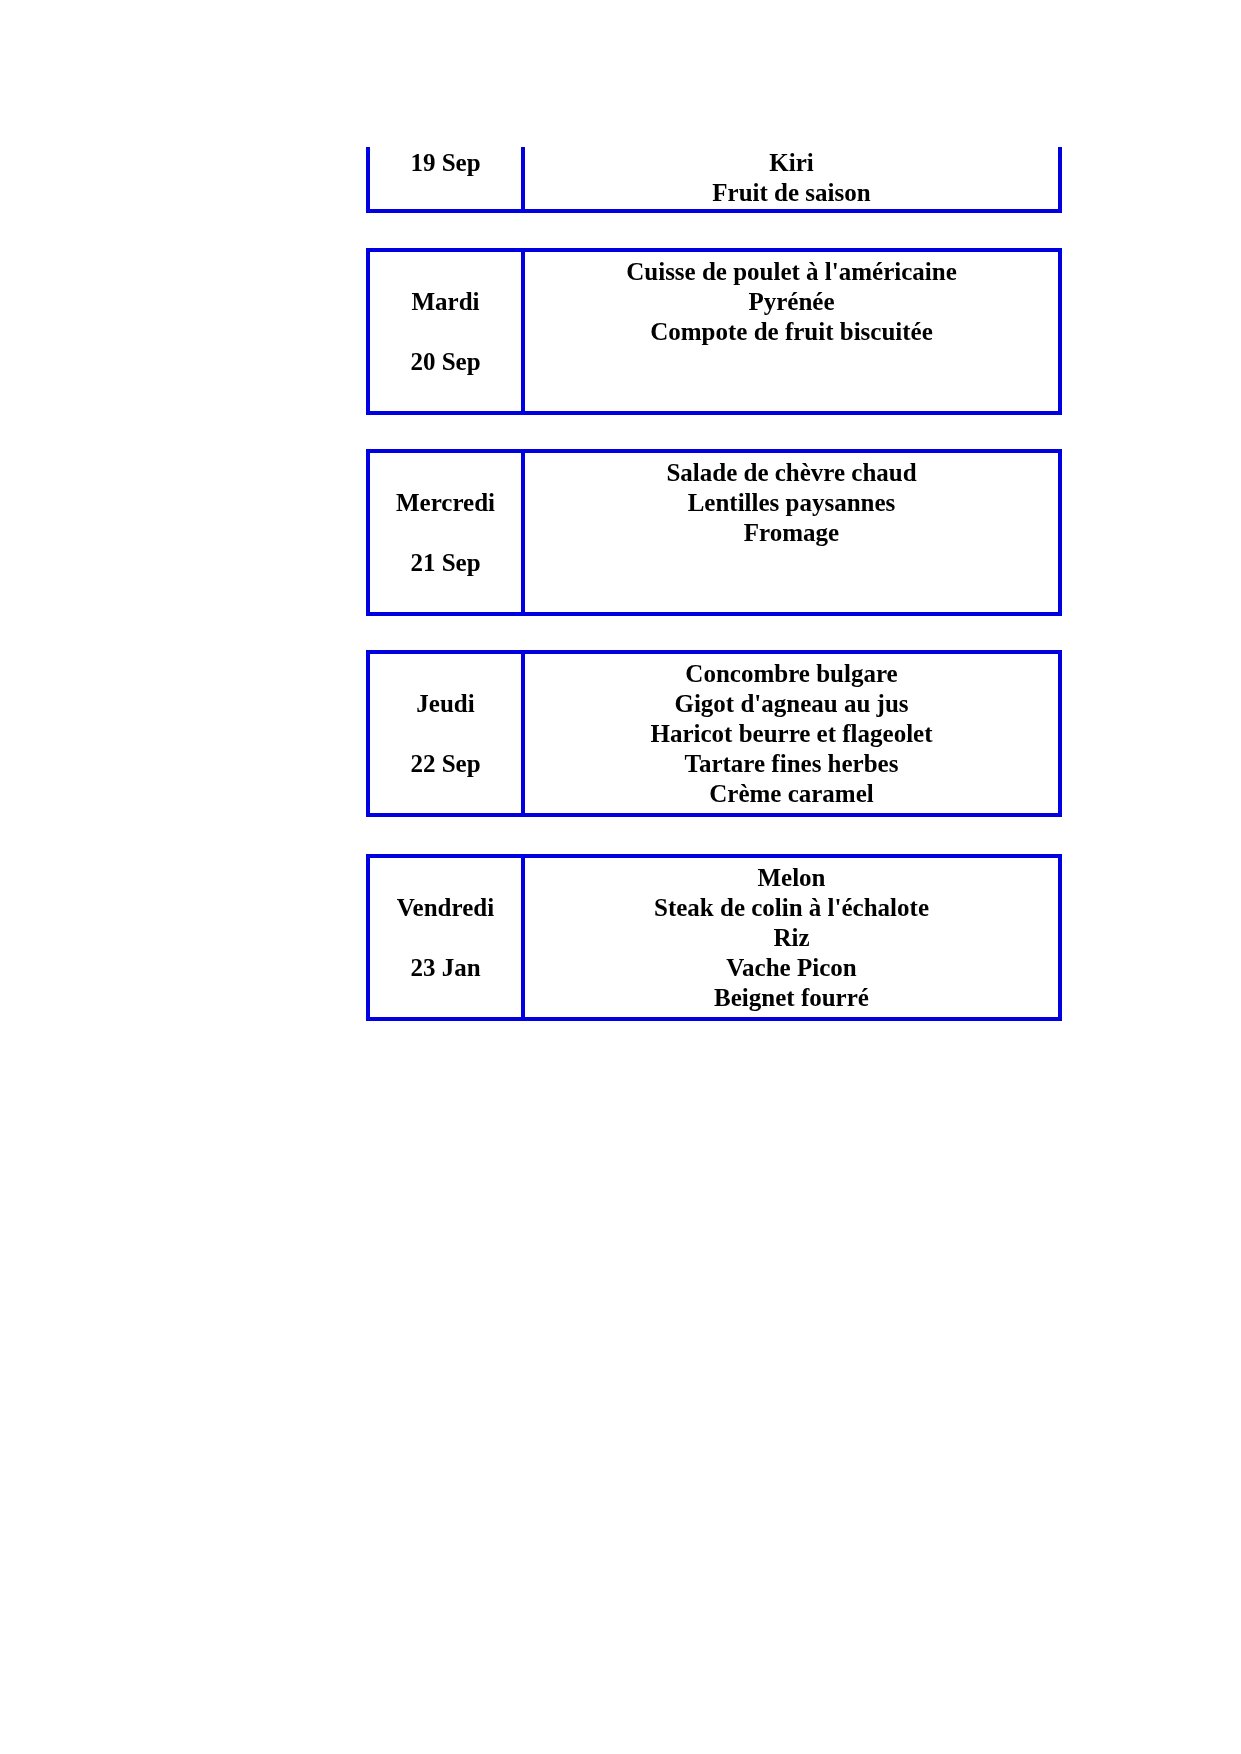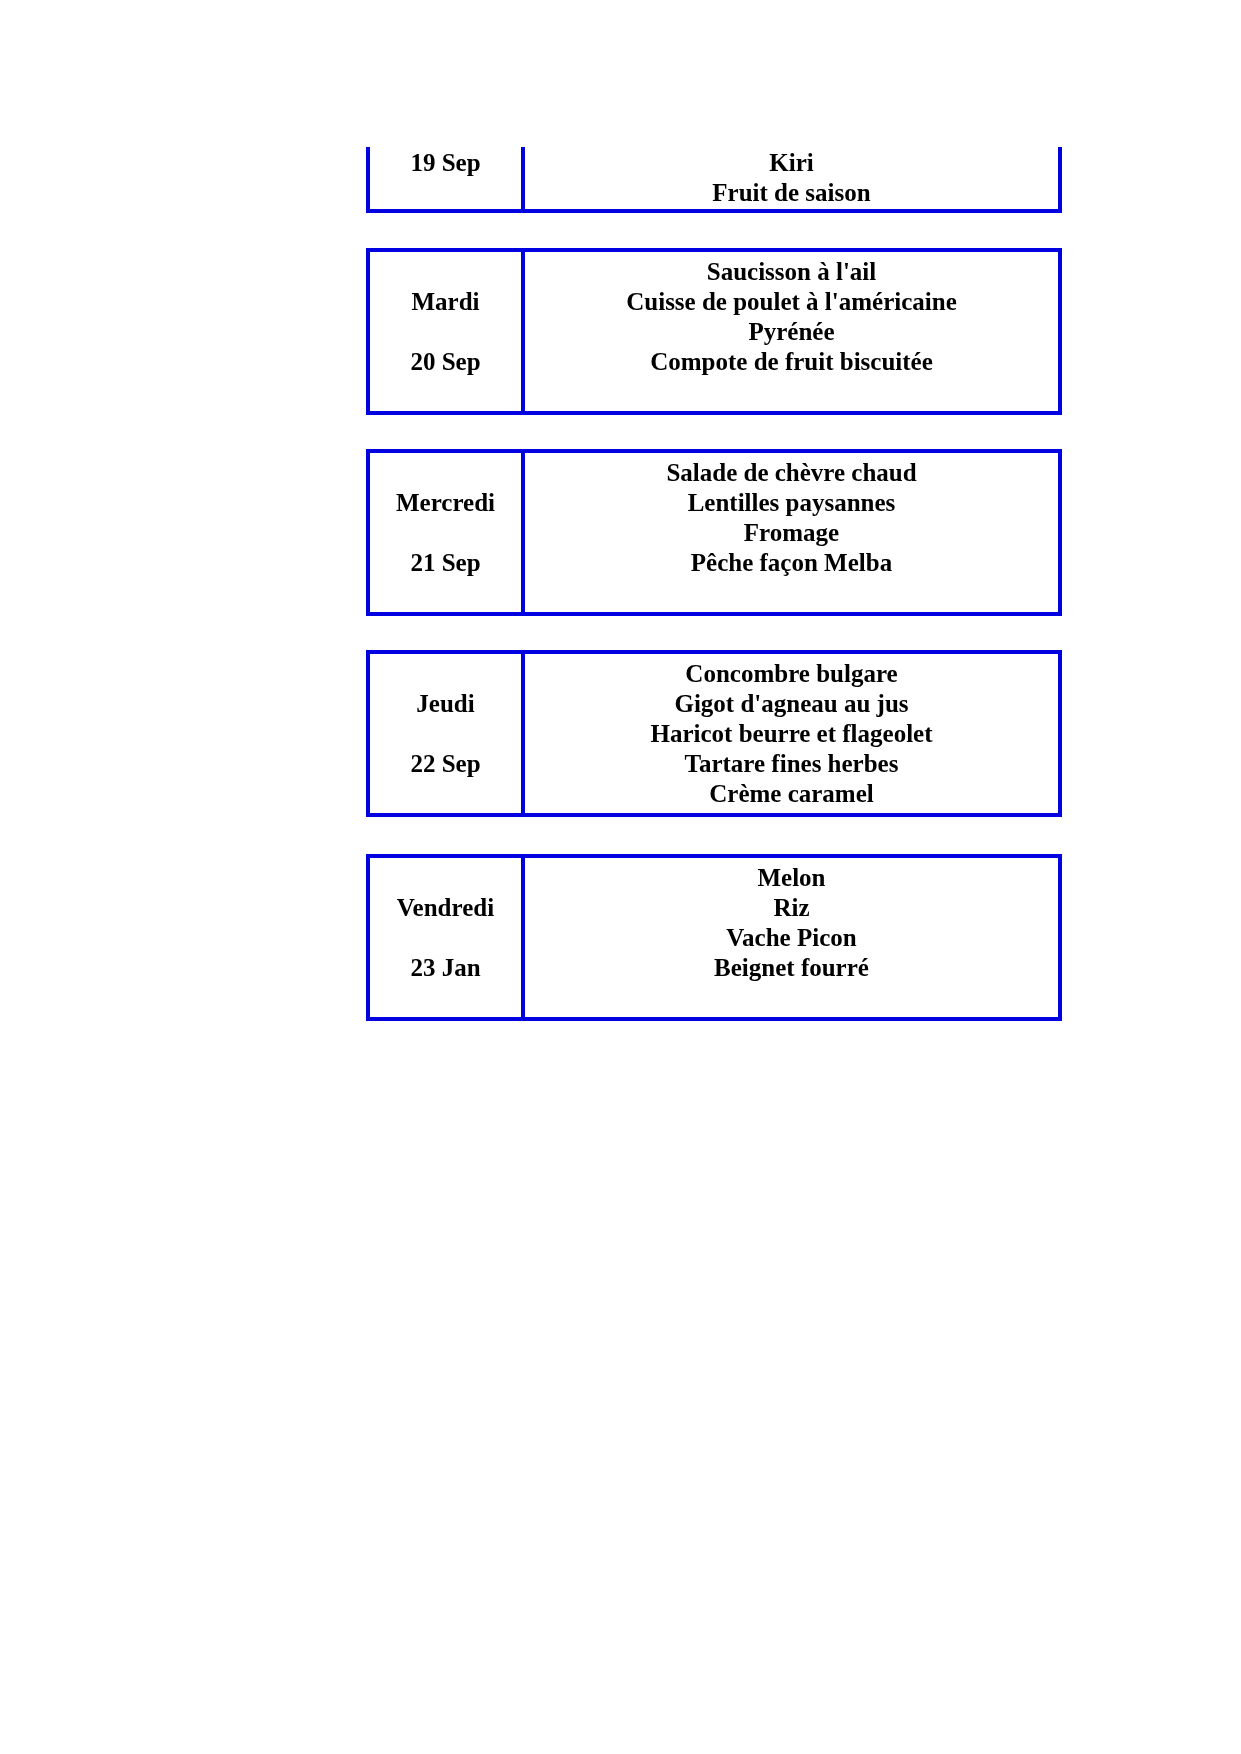--- a/index.html
+++ b/index.html
@@ -68,39 +68,37 @@
   </div>
       <div class="menu-table" style="top: 248px; height: 167px;">
     <div class="day-cell">
           <div class="line"></div>
           <div class="line">Mardi</div>
           <div class="line"></div>
           <div class="line">20 Sep</div>
           <div class="line"></div>
         </div>
     <div class="items-cell">
-          <div class="line">Saucisson à l'ail</div>
           <div class="line">Cuisse de poulet à l'américaine</div>
           <div class="line">Pyrénée</div>
           <div class="line">Compote de fruit biscuitée</div>
         </div>
   </div>
       <div class="menu-table" style="top: 449px; height: 167px;">
     <div class="day-cell">
           <div class="line"></div>
           <div class="line">Mercredi</div>
           <div class="line"></div>
           <div class="line">21 Sep</div>
           <div class="line"></div>
         </div>
     <div class="items-cell">
           <div class="line">Salade de chèvre chaud</div>
           <div class="line">Lentilles paysannes</div>
           <div class="line">Fromage</div>
-          <div class="line">Pêche façon Melba</div>
         </div>
   </div>
       <div class="menu-table" style="top: 650px; height: 167px;">
     <div class="day-cell">
           <div class="line"></div>
           <div class="line">Jeudi</div>
           <div class="line"></div>
           <div class="line">22 Sep</div>
           <div class="line"></div>
         </div>
@@ -115,19 +113,20 @@
       <div class="menu-table" style="top: 854px; height: 167px;">
     <div class="day-cell">
           <div class="line"></div>
           <div class="line">Vendredi</div>
           <div class="line"></div>
           <div class="line">23 Jan</div>
           <div class="line"></div>
         </div>
     <div class="items-cell">
           <div class="line">Melon</div>
+          <div class="line">Steak de colin à l'échalote</div>
           <div class="line">Riz</div>
           <div class="line">Vache Picon</div>
           <div class="line">Beignet fourré</div>
         </div>
   </div>
     </div>
 </div>
 
 </body></html>

